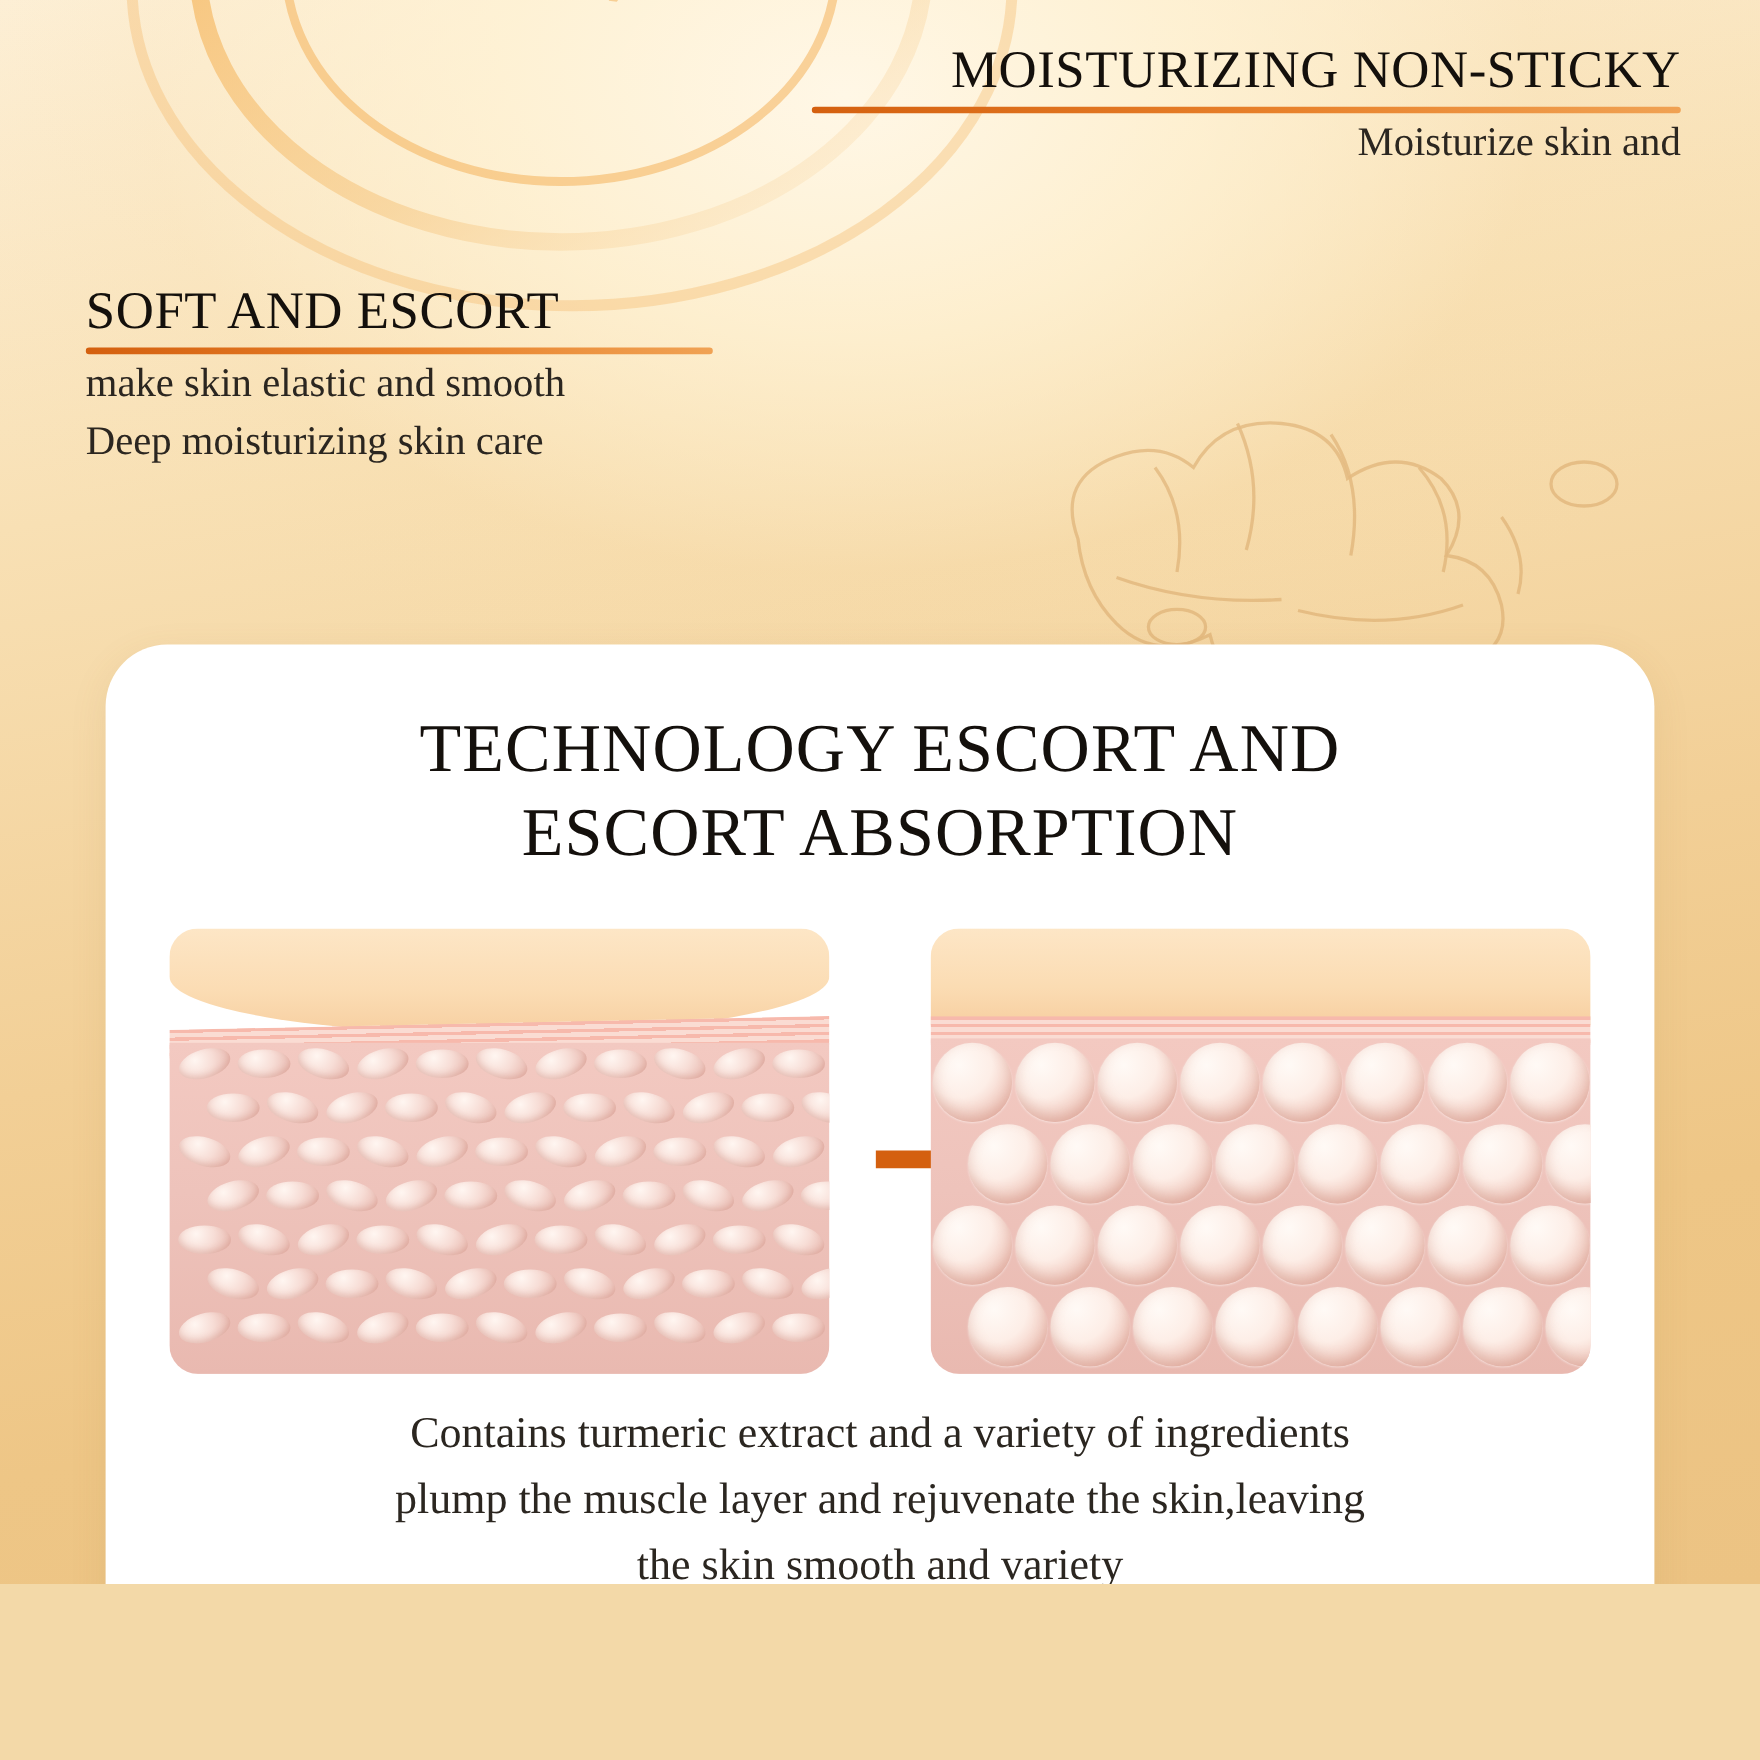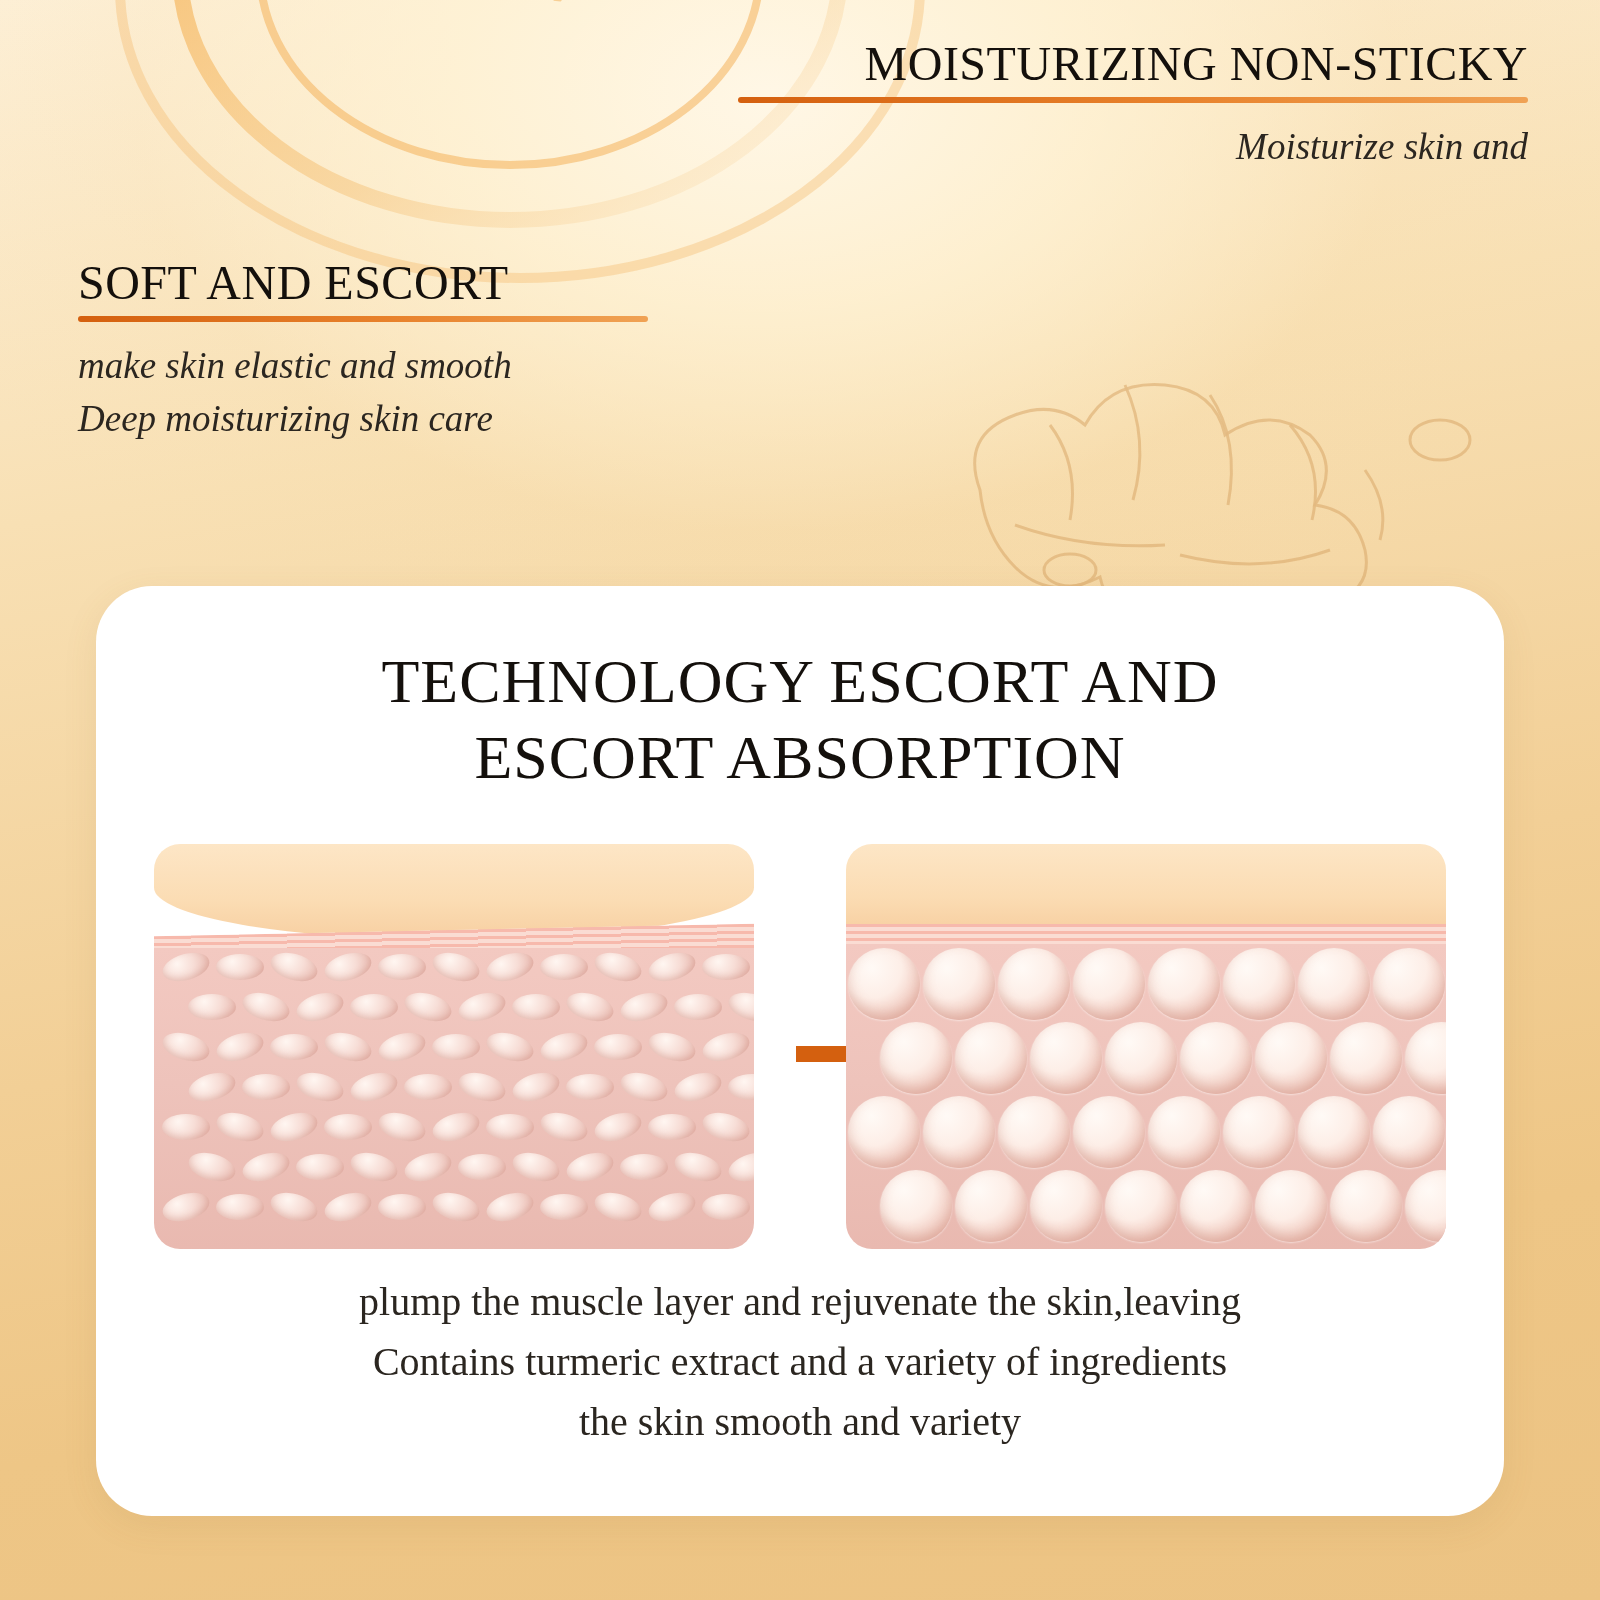--- a/index.html
+++ b/index.html
@@ -10,21 +10,21 @@
     width: 1600px;
     height: 1600px;
     overflow: hidden;
     font-family: "Liberation Serif", serif;
     background: #f3d9a8;
   }
 
   .poster {
     position: relative;
     width: 1600px;
-    height: 1600px;
+    height: 1440px;
     background:
       radial-gradient(ellipse 900px 620px at 48% 6%, #fff7e6 0%, rgba(255,243,214,0.75) 35%, rgba(249,223,173,0.15) 70%, rgba(249,223,173,0) 100%),
       linear-gradient(170deg, #fdf0d8 0%, #f8e0b4 28%, #f2cf96 58%, #eec686 78%, #ecc383 100%);
     overflow: hidden;
   }
 
   
   .swirl {
     position: absolute;
     top: -330px;
@@ -61,22 +61,21 @@
     height: 6px;
     background: linear-gradient(90deg, #d4600f 0%, #e8822c 55%, #f0a254 100%);
     border-radius: 3px;
     margin-top: 2px;
   }
   .feature-body {
     font-family: "Liberation Serif", serif;
     font-size: 37px;
     line-height: 1.42;
     color: #2b2620;
-    margin-top: 18px;
-    font-style: italic;
+    margin-top: 1px;
   }
 
   #feature-moisturizing {
     top: 36px;
     right: 72px;
     text-align: right;
   }
   #feature-moisturizing .rule { width: 790px; margin-left: auto; }
 
   #feature-soft {
@@ -375,19 +374,19 @@
             <div class="cell round" style="width: 72px; height: 72px; left: 259px; top: 226px;"></div>
             <div class="cell round" style="width: 72px; height: 72px; left: 334px; top: 226px;"></div>
             <div class="cell round" style="width: 72px; height: 72px; left: 409px; top: 226px;"></div>
             <div class="cell round" style="width: 72px; height: 72px; left: 484px; top: 226px;"></div>
             <div class="cell round" style="width: 72px; height: 72px; left: 559px; top: 226px;"></div>
           </div>
       </div>
     </div>
 
     <div class="card-note">
+      <div>Contains turmeric extract and a variety of ingredients</div>
       <div>plump the muscle layer and rejuvenate the skin,leaving</div>
-      <div>Contains turmeric extract and a variety of ingredients</div>
       <div>the skin smooth and variety</div>
     </div>
   </div>
 
 </div>
 
 </body></html>

